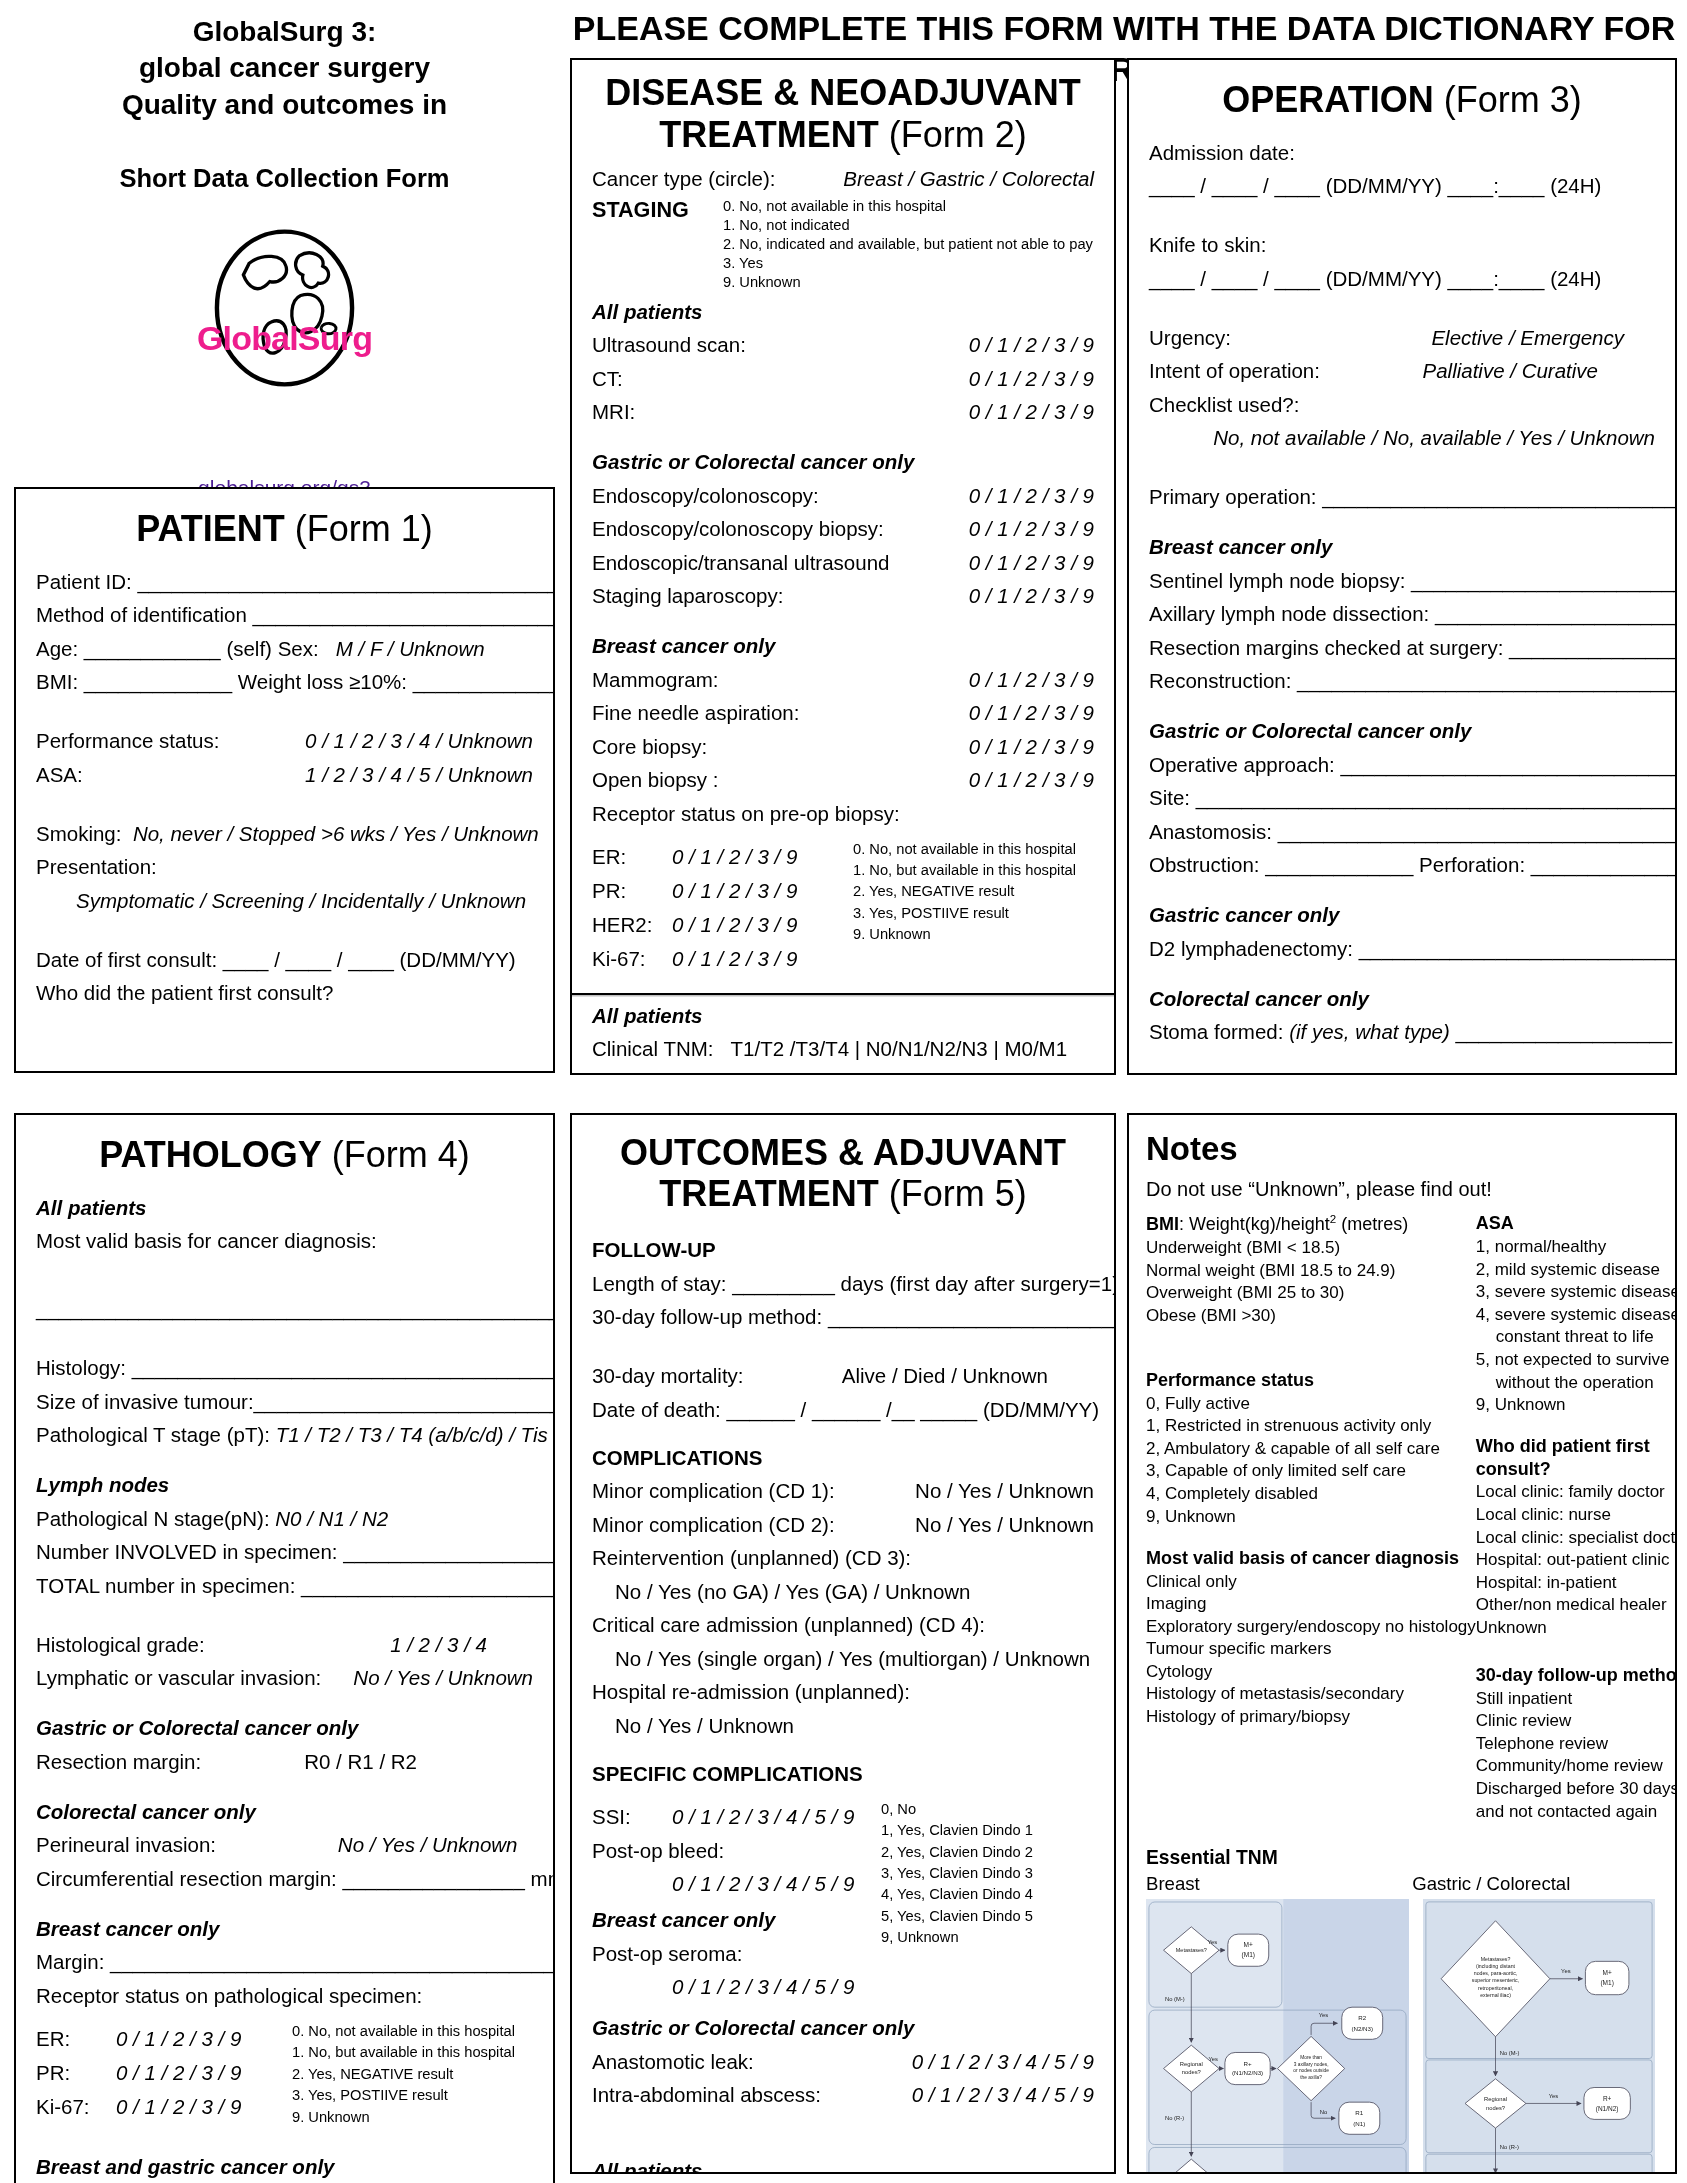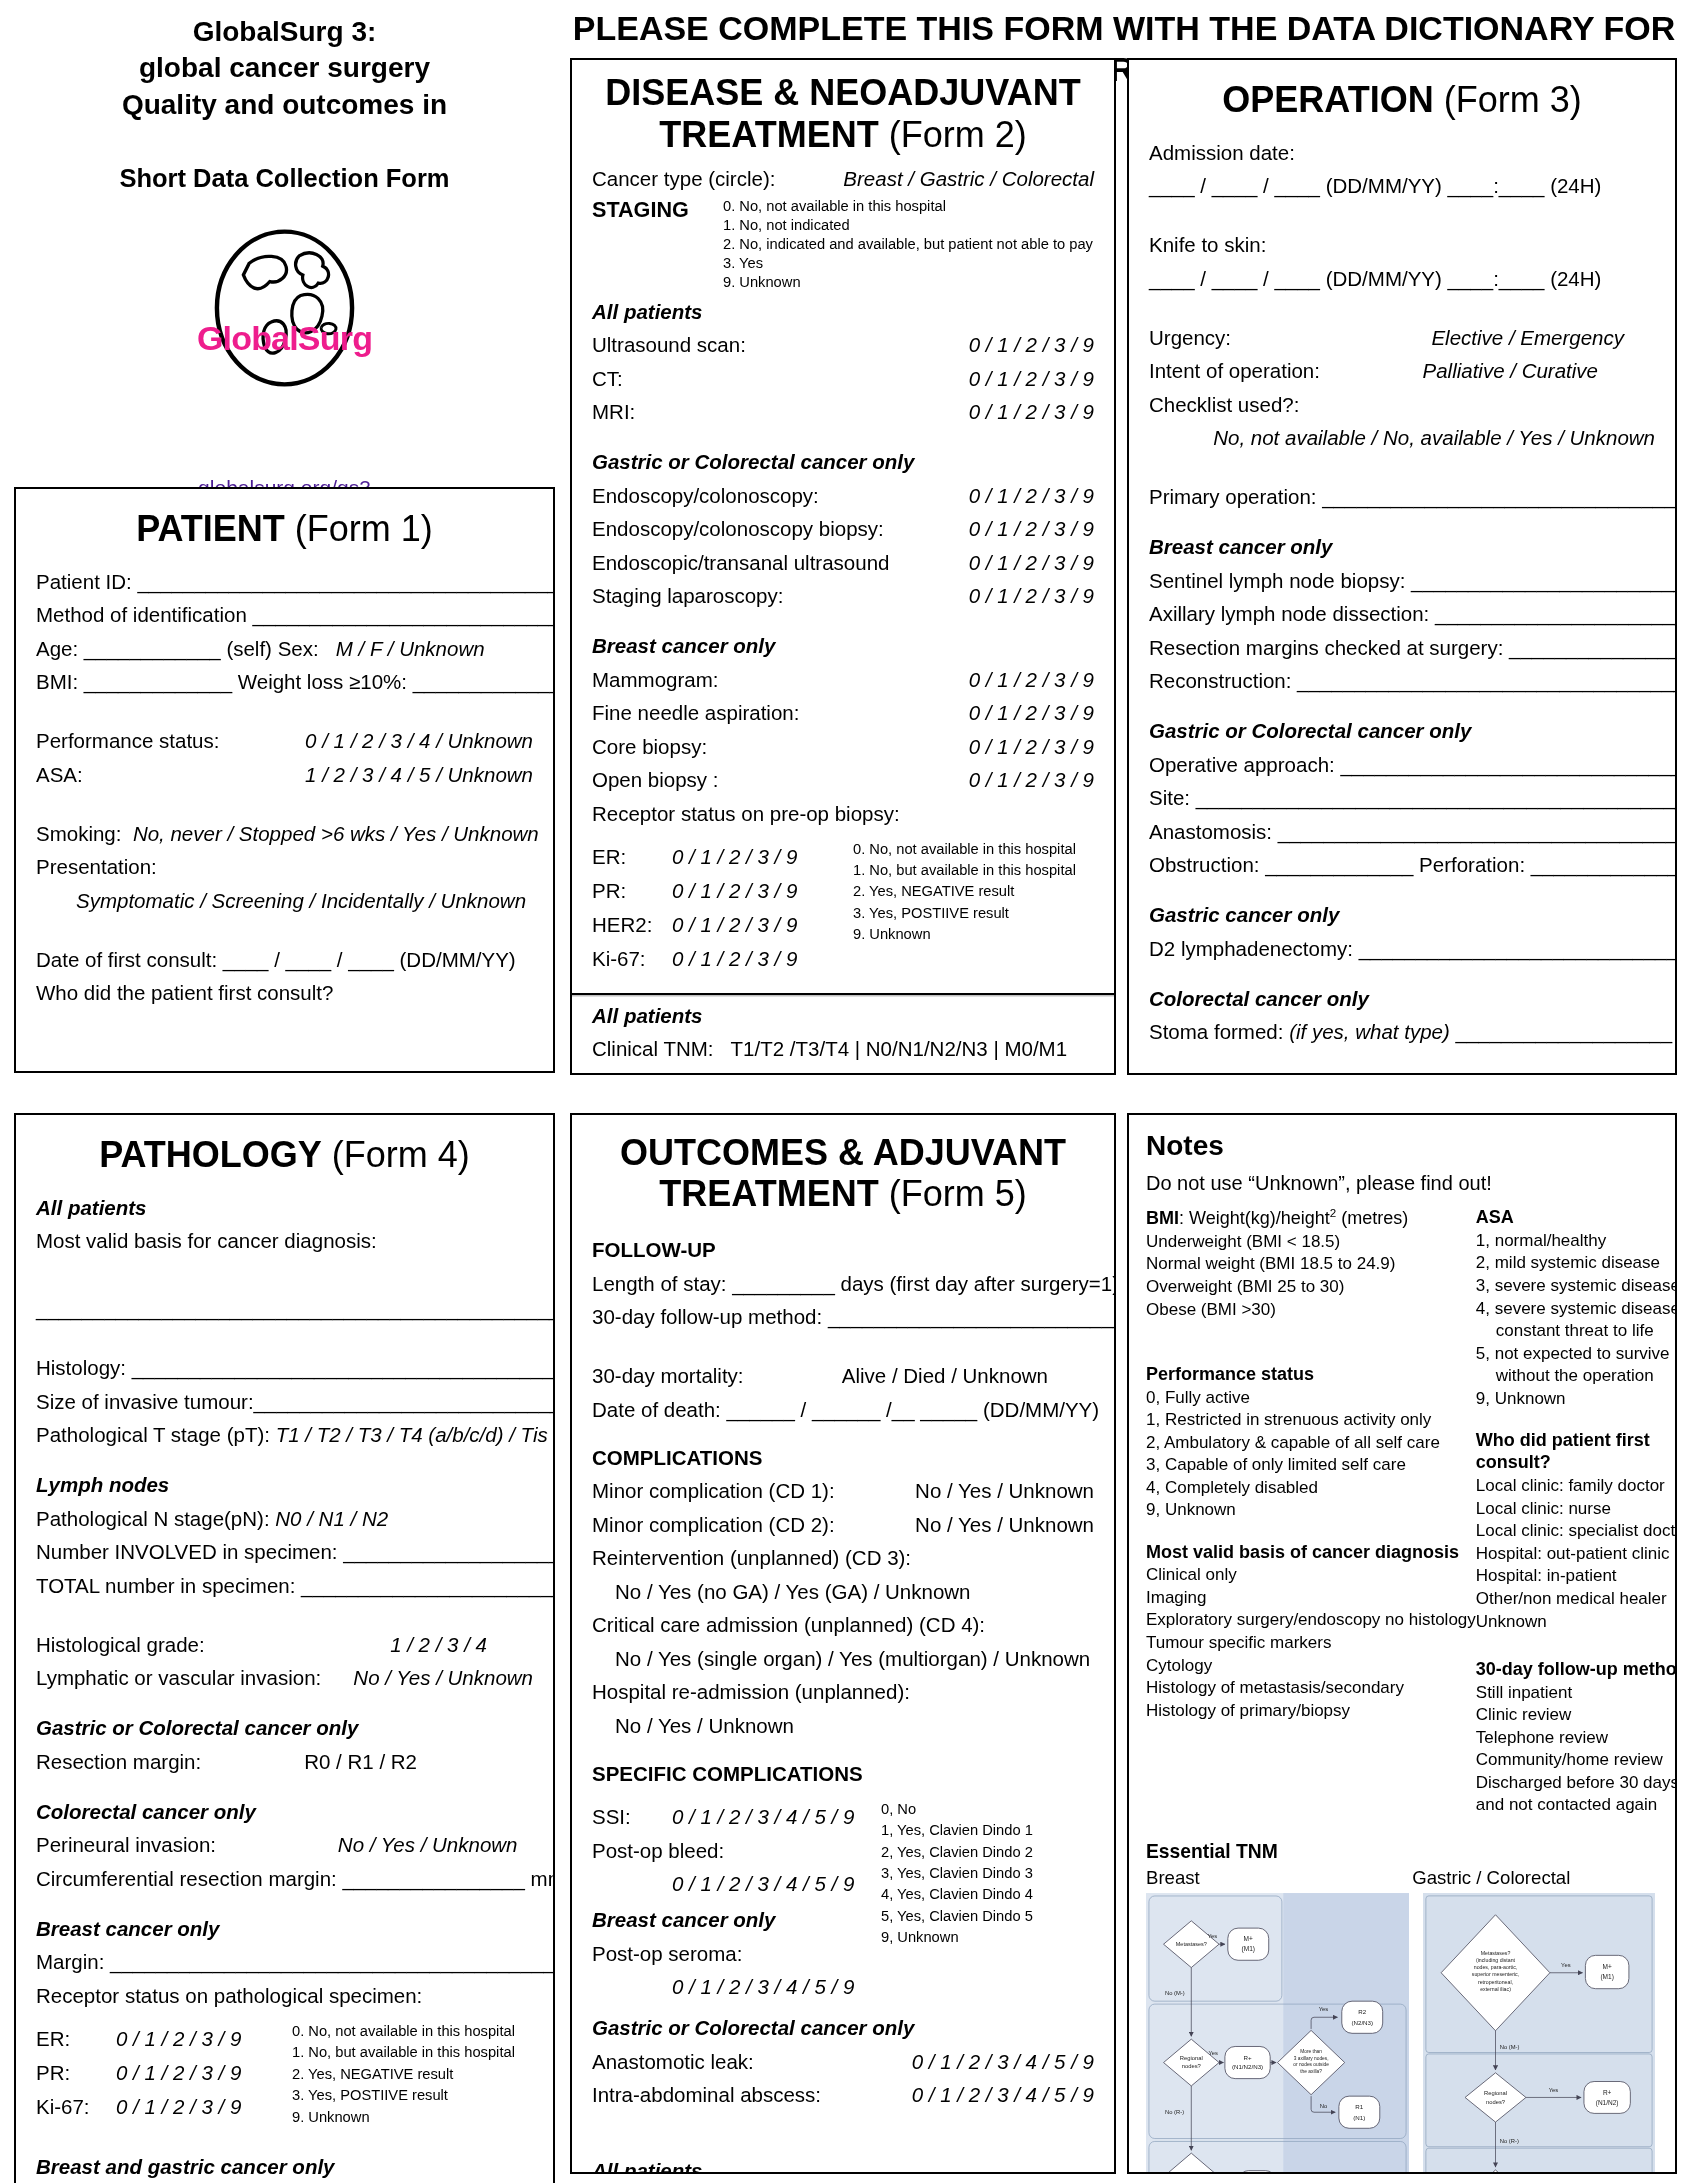--- a/index.html
+++ b/index.html
@@ -34,21 +34,21 @@
   .recflex{display:flex;align-items:flex-start;margin-top:4.6px}
   .recleft{flex:1 1 auto}
   .rrow{display:flex;margin:9.3px 0}
   .rl{width:80px;flex:0 0 auto}
   .reccodes{flex:0 0 241px;padding-top:3.1px}
   .reccodes div{margin:2.3px 0}
   .stg{display:flex;margin:6.2px 0 1.5px}
   .stg .b{font-weight:bold;font-size:21.6px;flex:0 0 131px}
   
   #notes-box{font-size:17px;line-height:1.24}
-  .ntitle{font-weight:bold;font-size:28px;margin:1.5px 0 7.7px}
+  .ntitle{font-weight:bold;font-size:33px;margin:1.5px 0 7.7px}
   .nintro{font-size:20px;margin-bottom:10px}
   .ncols{display:flex}
   .ncol-l{flex:0 0 56%}
   .ncol-r{flex:1 1 auto}
   .nh{font-weight:bold;font-size:18px;margin:0 0 1.5px}
   .nitem{white-space:nowrap;margin:1.5px 0}
   .cont{margin-left:20px}
   .nblk{margin-bottom:20px}
   .etnm-h{font-weight:bold;font-size:19.3px;margin:4.6px 0 1.5px}
   .flowlabels{display:flex;font-size:18.6px;margin-bottom:4.6px}

